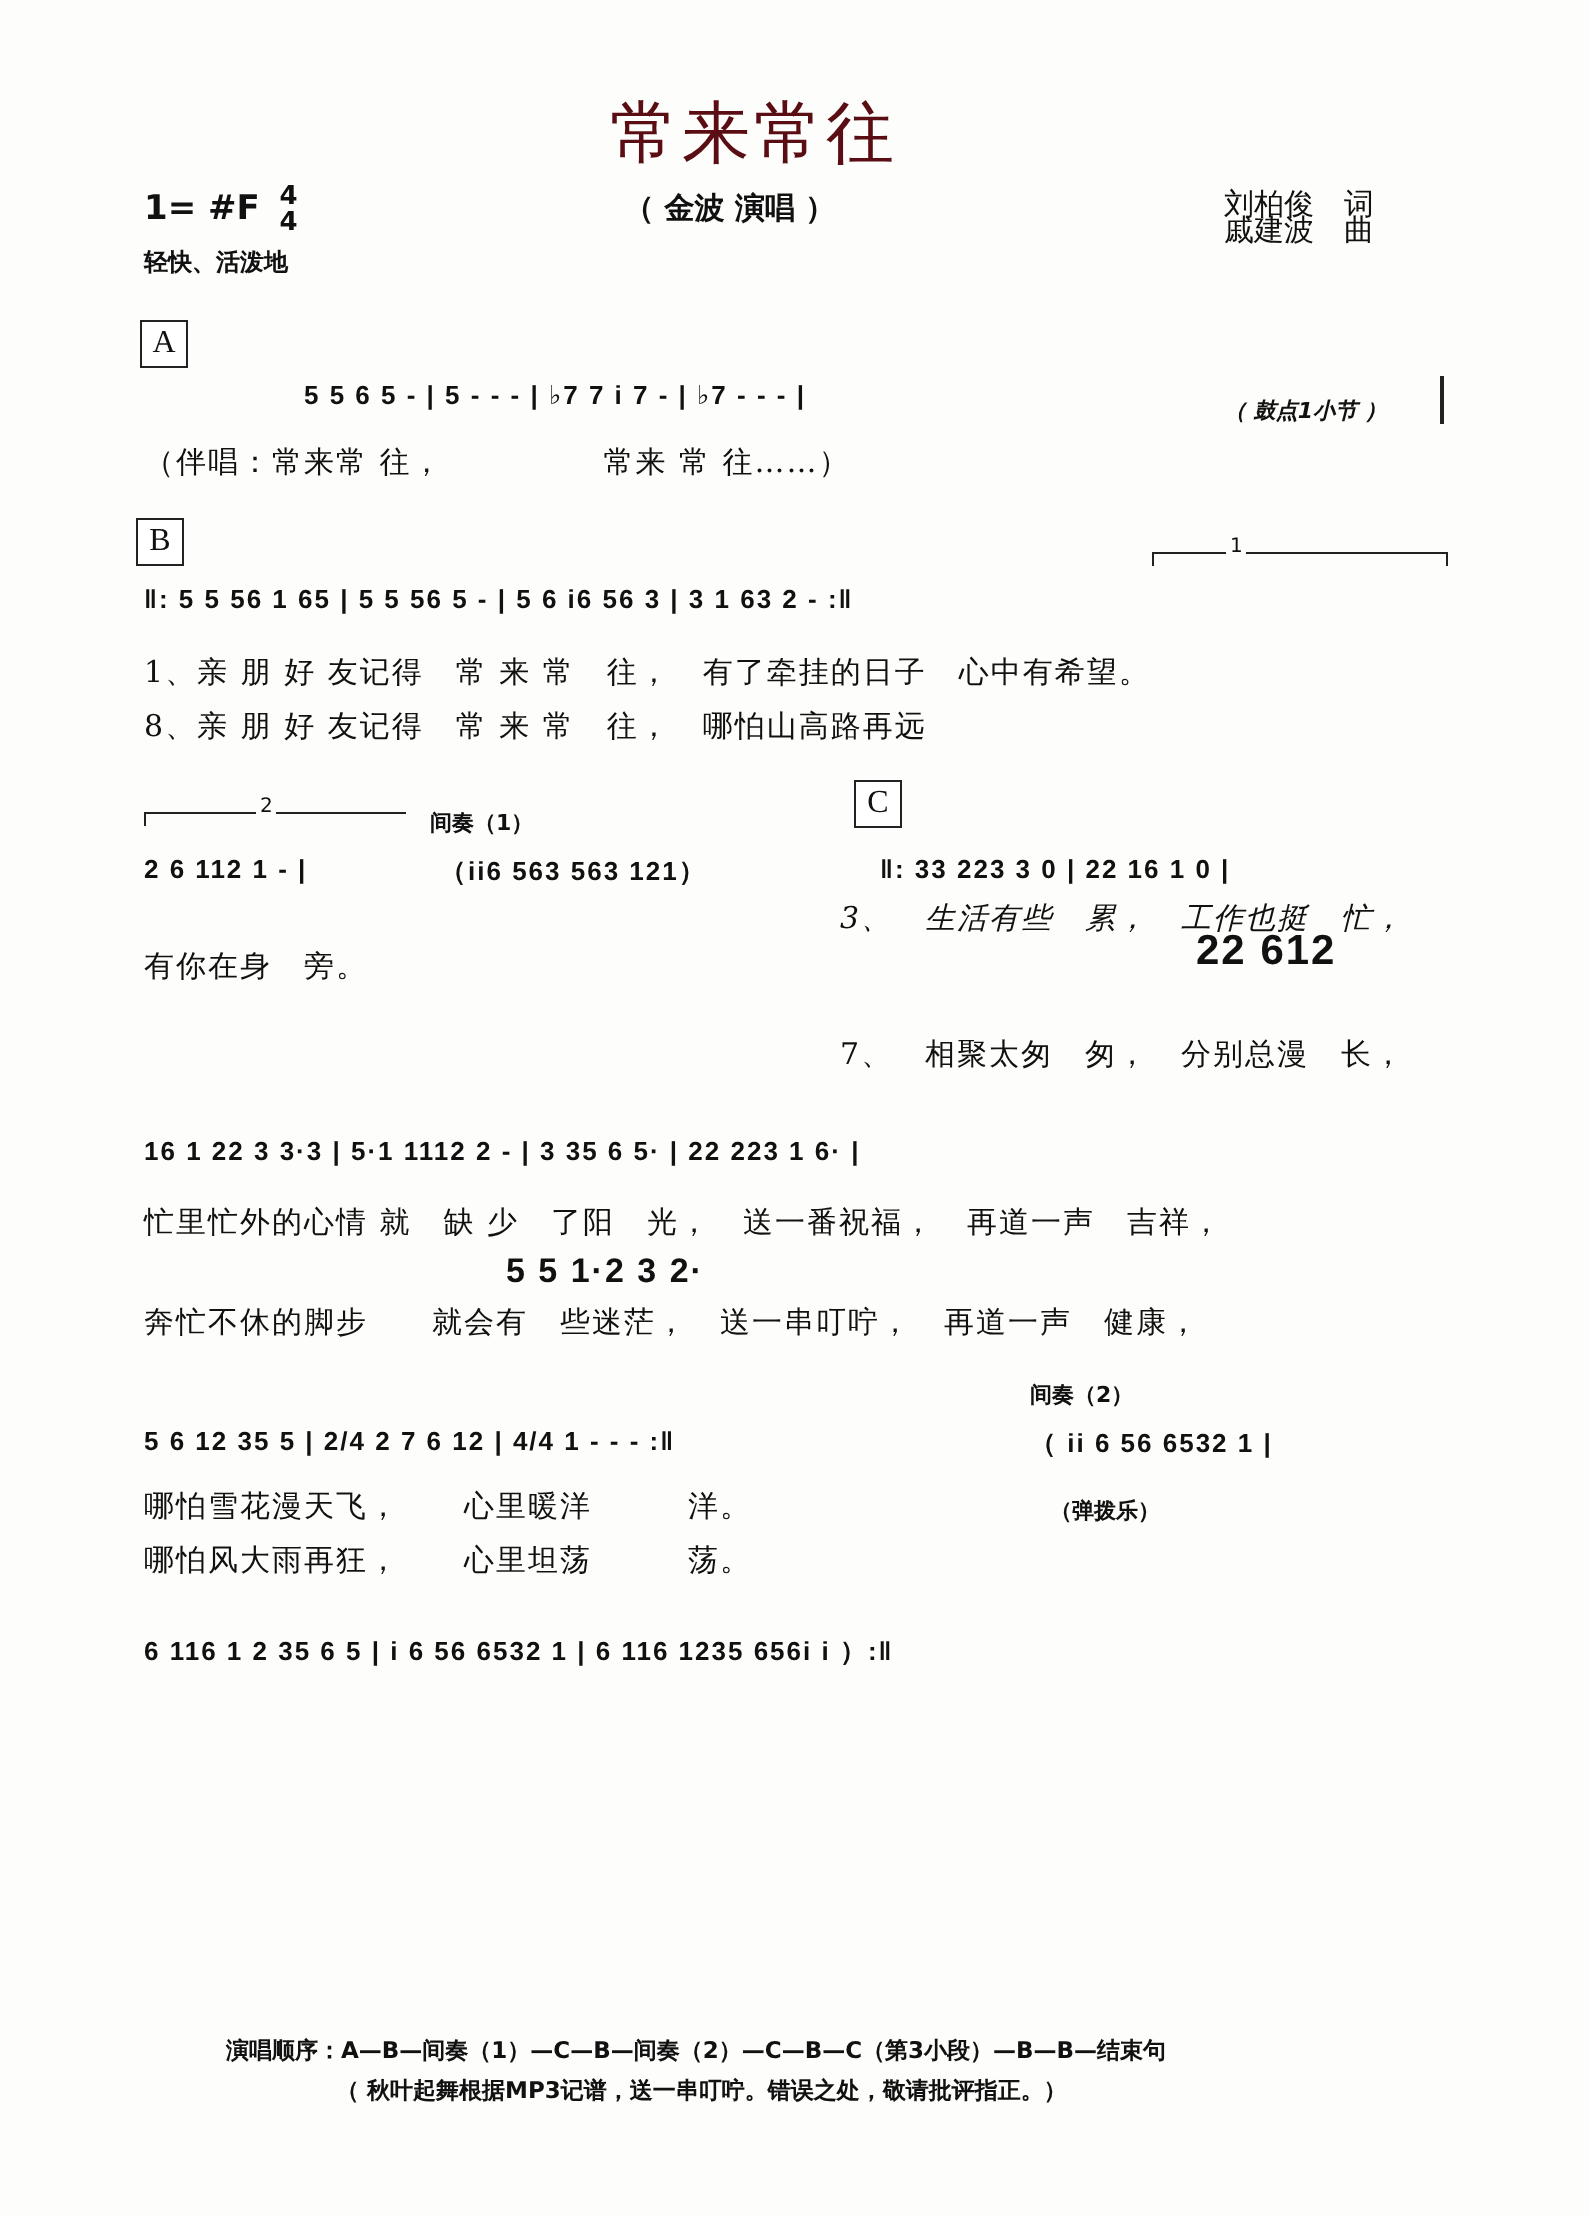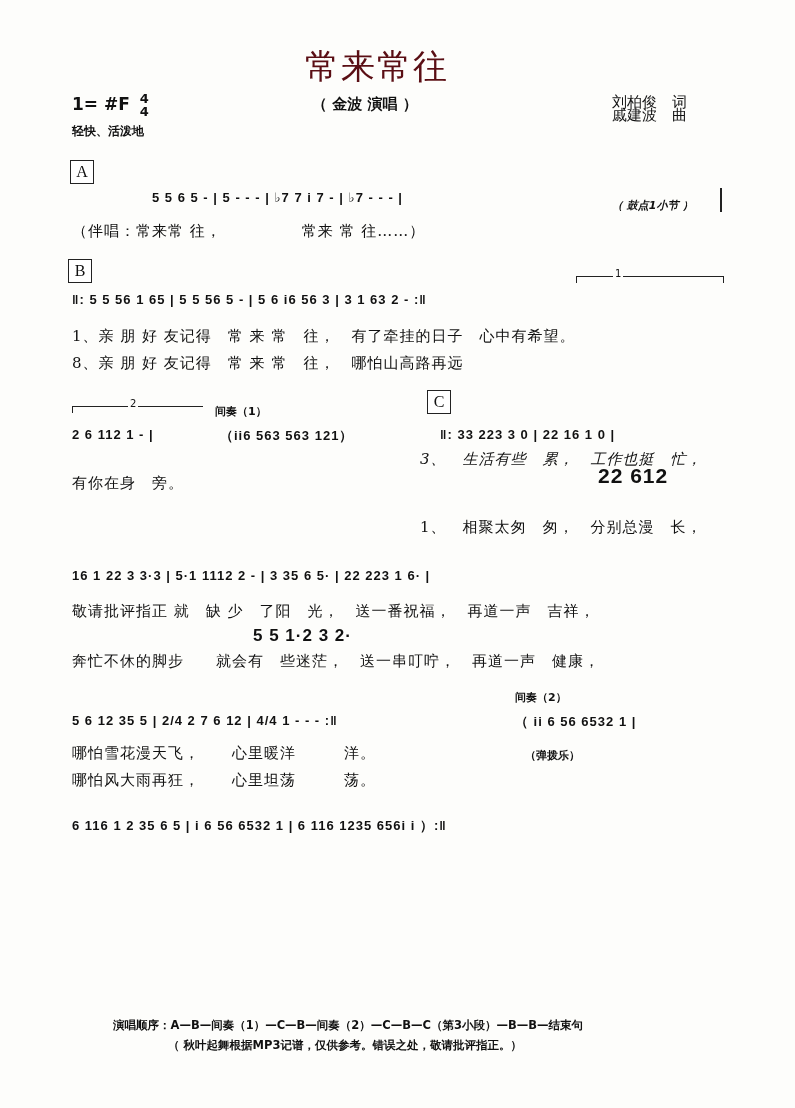--- a/index.html
+++ b/index.html
@@ -55,35 +55,35 @@
   </div>
 <div class="abs small" style="left:215px;top:404px;">间奏（1）</div>
 <div class="abs notes" style="left:72px;top:427px;">2 6 112 1 - |</div>
 <div class="abs notes" style="left:220px;top:427px;">（ii6 563 563 121）</div>
 <div class="abs lyric" style="left:72px;top:462px;margin-top:12px;">有你在身　旁。</div>
 
 <div class="abs box" style="left:427px;top:390px;">C</div>
 <div class="abs notes" style="left:440px;top:427px;">‖: 33 223 3 0 | 22 16 1 0 |</div>
 <div class="abs lyric" style="left:420px;top:450px;font-style:italic;">3、　生活有些　累，　工作也挺　忙，</div>
 <div class="abs notes" style="left:598px;top:464px;font-size:21px;">22 612</div>
-<div class="abs lyric" style="left:420px;top:518px;">1、　相聚太匆　匆，　分别总漫　长，</div>
+<div class="abs lyric" style="left:420px;top:518px;">7、　相聚太匆　匆，　分别总漫　长，</div>
 
 <div class="abs notes" style="left:72px;top:568px;">16 1 22 3 3·3 | 5·1 1112 2 - | 3 35 6 5· | 22 223 1 6· |</div>
-<div class="abs lyric" style="left:72px;top:602px;">敬请批评指正 就　缺 少　了阳　光，　送一番祝福，　再道一声　吉祥，</div>
+<div class="abs lyric" style="left:72px;top:602px;">忙里忙外的心情 就　缺 少　了阳　光，　送一番祝福，　再道一声　吉祥，</div>
 <div class="abs notes" style="left:253px;top:626px;font-size:17px;">5 5 1·2 3 2·</div>
 <div class="abs lyric" style="left:72px;top:652px;">奔忙不休的脚步　　就会有　些迷茫，　送一串叮咛，　再道一声　健康，</div>
 
 <div class="abs small" style="left:515px;top:690px;">间奏（2）</div>
 <div class="abs notes" style="left:72px;top:713px;">5 6 12 35 5 | 2/4 2 7 6 12 | 4/4 1 - - - :‖</div>
 <div class="abs notes" style="left:515px;top:713px;">（ ii 6 56 6532 1 |</div>
 <div class="abs small" style="left:525px;top:748px;">（弹拨乐）</div>
 <div class="abs lyric" style="left:72px;top:744px;">哪怕雪花漫天飞，　　心里暖洋　　　洋。</div>
 <div class="abs lyric" style="left:72px;top:771px;">哪怕风大雨再狂，　　心里坦荡　　　荡。</div>
 
 <div class="abs notes" style="left:72px;top:817px;">6 116 1 2 35 6 5 | i 6 56 6532 1 | 6 116 1235 656i i ）:‖</div>
 
 <div class="abs small" style="left:76px;top:906px;"></div>
 <div class="abs notes" style="left:265px;top:902px;"></div>
 <div class="abs notes" style="left:72px;top:946px;"></div>
 <div class="abs lyric" style="left:72px;top:980px;"></div>
 
 <div class="abs footer" style="left:113px;top:1018px;">演唱顺序：A—B—间奏（1）—C—B—间奏（2）—C—B—C（第3小段）—B—B—结束句</div>
-<div class="abs footer" style="left:168px;top:1038px;">（ 秋叶起舞根据MP3记谱，仅供参考。错误之处，敬请批评指正。）</div>
+<div class="abs footer" style="left:168px;top:1038px;">（ 秋叶起舞根据MP3记谱，送一串叮咛。错误之处，敬请批评指正。）</div>
 
 </body></html>

